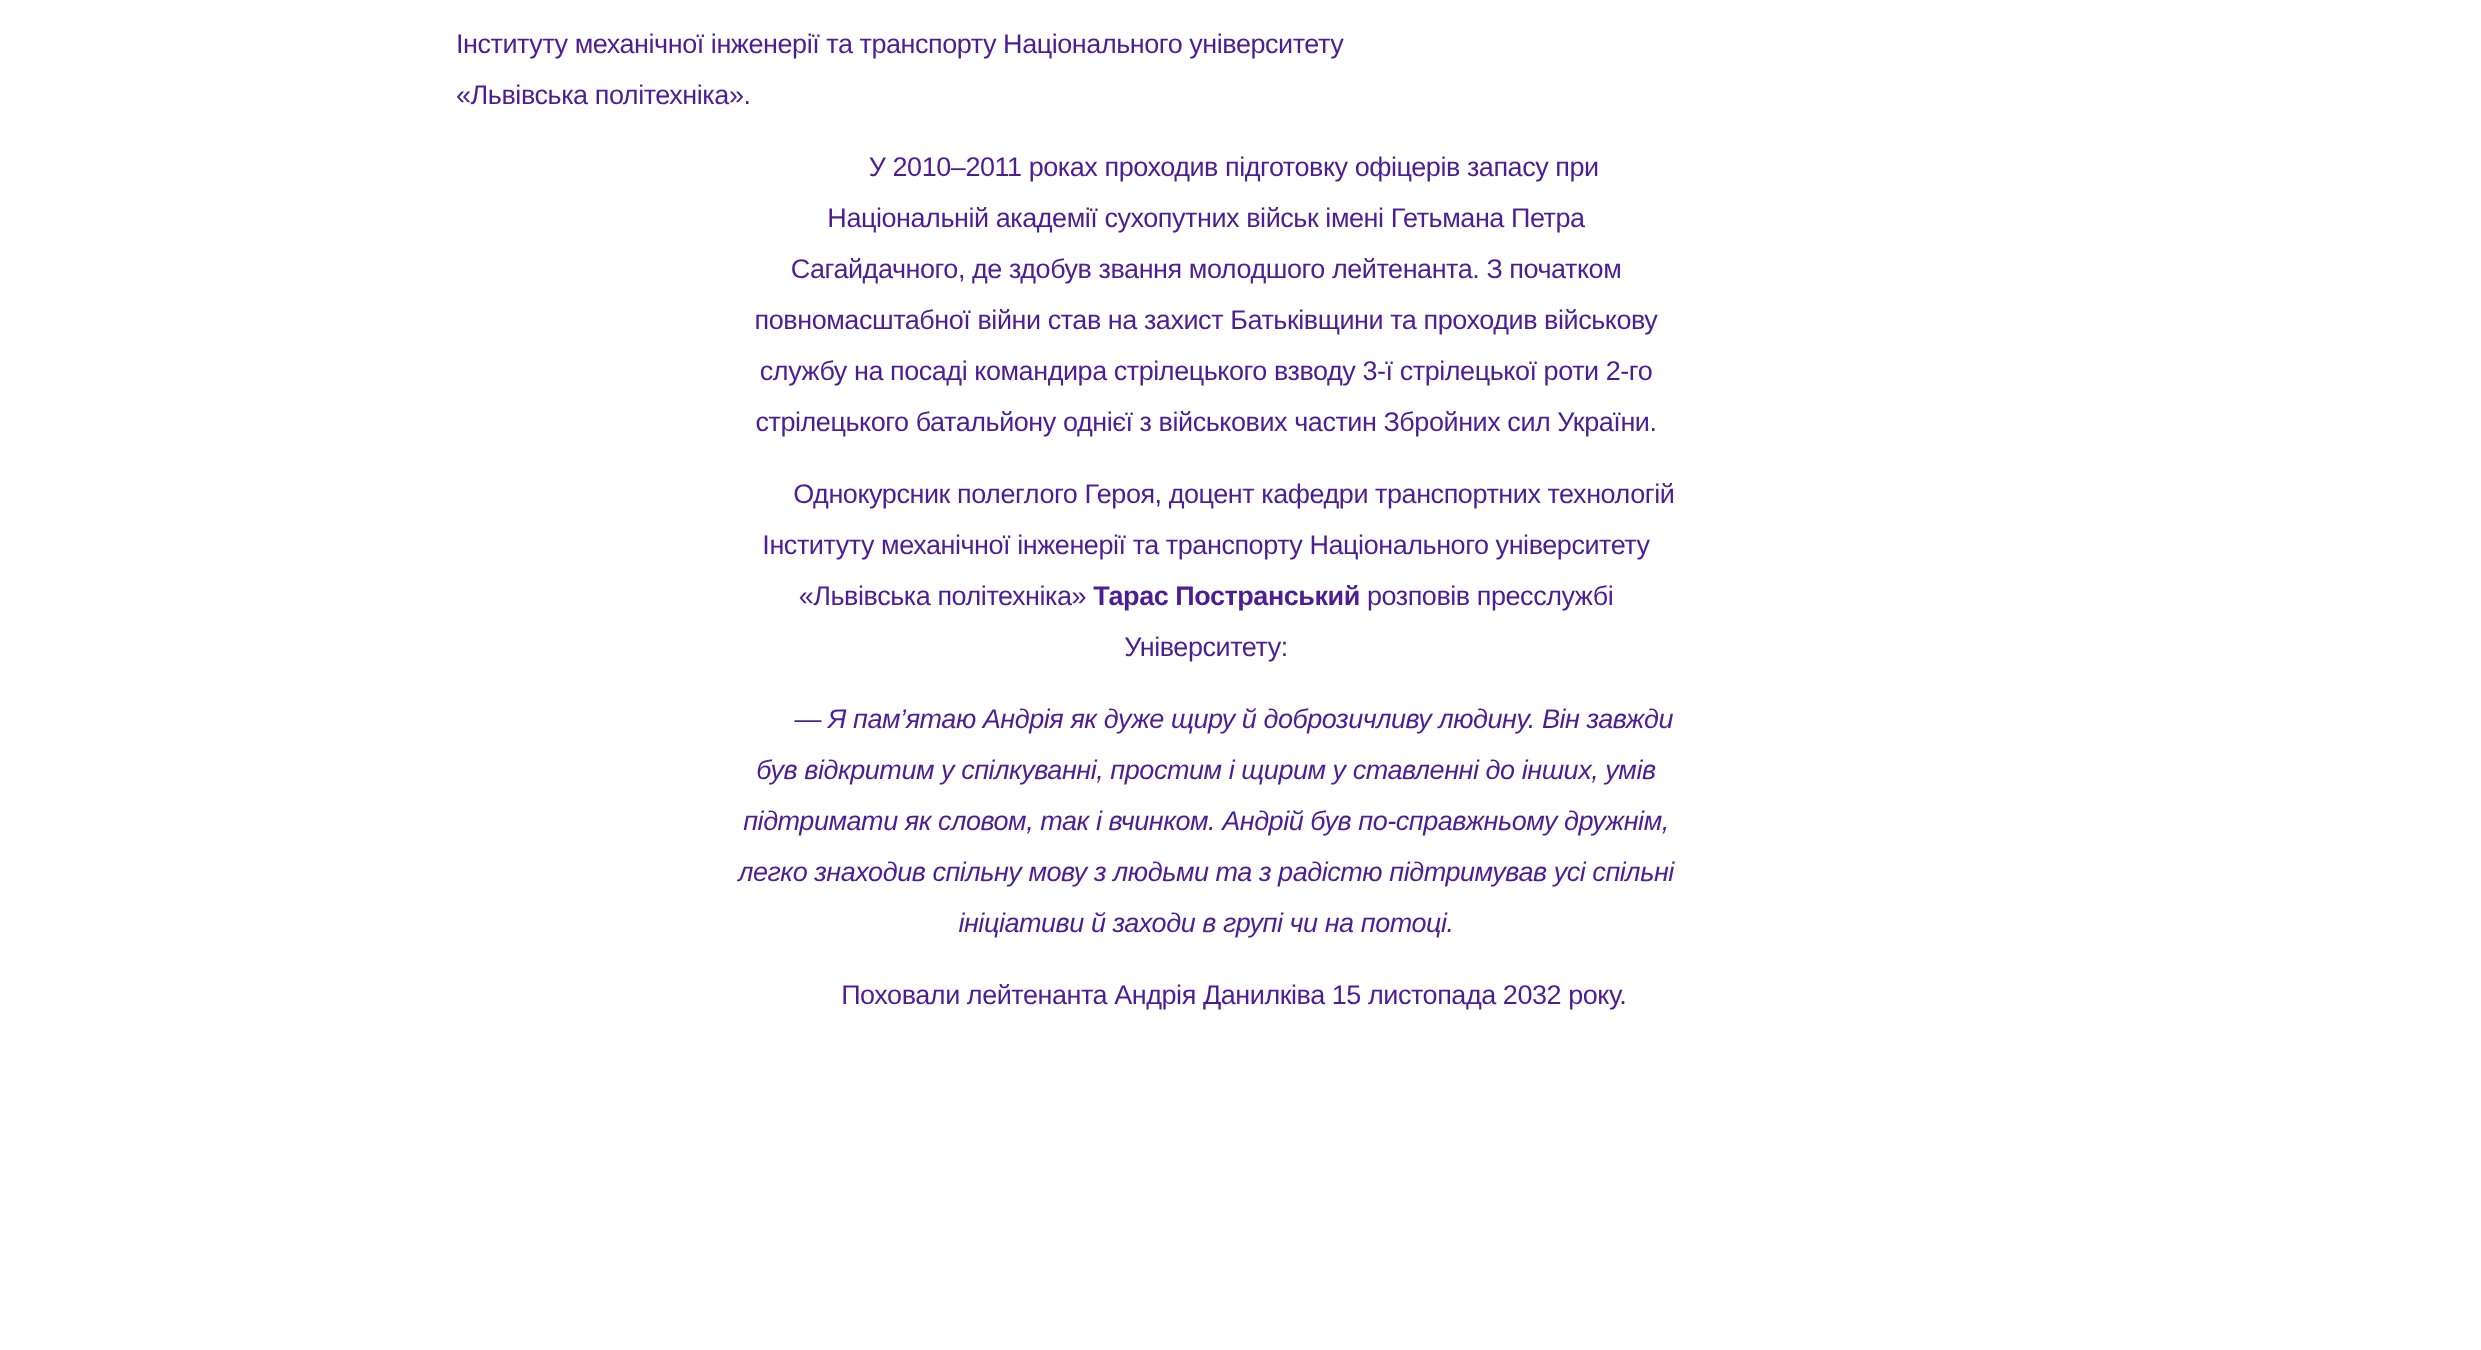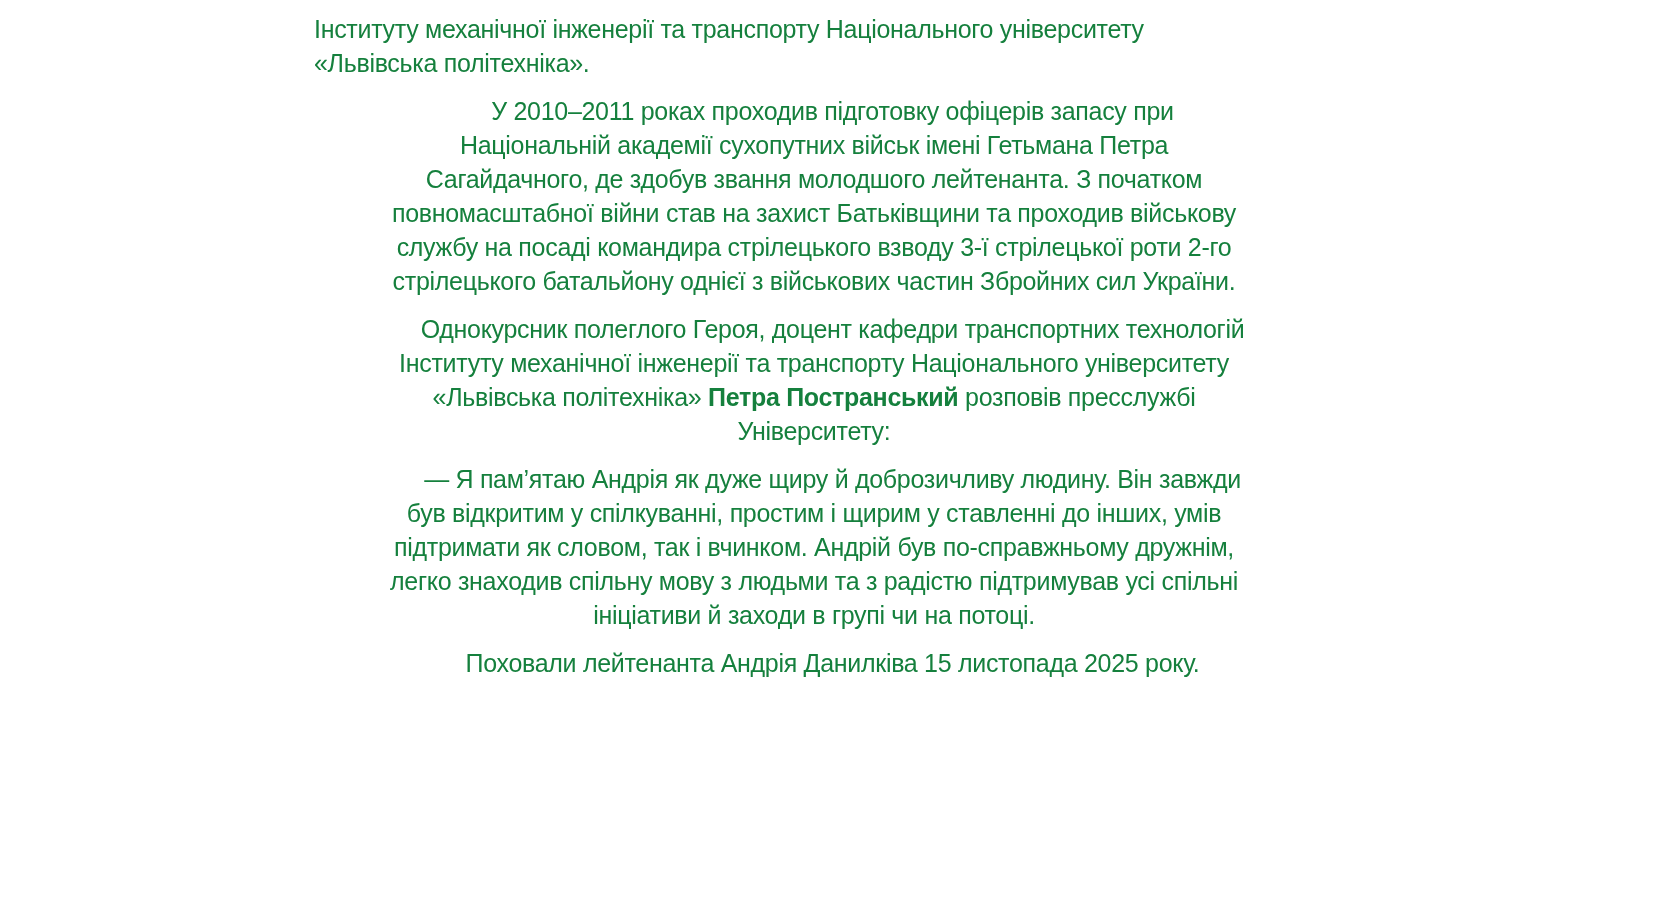--- a/index.html
+++ b/index.html
@@ -8,38 +8,39 @@
       background: #ffffff;
     }
     body {
       width: 1654px;
       height: 900px;
       overflow: hidden;
       position: relative;
     }
     .article {
       position: absolute;
-      left: 314px;
+      left: 304px;
       top: 12px;
       width: 1000px;
       font-family: "Liberation Sans", "DejaVu Sans", sans-serif;
-      font-size: 25px;
+      font-size: 18px;
       line-height: 34px;
-      color: #15803d;
+      color: #4c1d95;
       letter-spacing: -0.3px;
     }
     .article p {
       margin: 0 0 14px 0;
       white-space: pre-line;
     }
     .article p.indent-first {
       text-indent: 37px;
       text-align: center;
     }
     .article p.quote {
+      font-style: italic;
     }
     .article .bold {
       font-weight: bold;
     }
   </style>
 </head>
 <body>
 
 <div class="article">
   <p>Інституту механічної інженерії та транспорту Національного університету
@@ -47,23 +48,23 @@
 
   <p class="indent-first">У 2010–2011 роках проходив підготовку офіцерів запасу при
 Національній академії сухопутних військ імені Гетьмана Петра
 Сагайдачного, де здобув звання молодшого лейтенанта. З початком
 повномасштабної війни став на захист Батьківщини та проходив військову
 службу на посаді командира стрілецького взводу 3-ї стрілецької роти 2-го
 стрілецького батальйону однієї з військових частин Збройних сил України.</p>
 
   <p class="indent-first"><span>Однокурсник полеглого Героя, доцент кафедри транспортних технологій
 Інституту механічної інженерії та транспорту Національного університету
-«Львівська політехніка» </span><span class="bold">Петра Постранський</span><span> розповів пресслужбі
+«Львівська політехніка» </span><span class="bold">Тарас Постранський</span><span> розповів пресслужбі
 Університету:</span></p>
 
   <p class="indent-first quote">— Я пам’ятаю Андрія як дуже щиру й доброзичливу людину. Він завжди
 був відкритим у спілкуванні, простим і щирим у ставленні до інших, умів
 підтримати як словом, так і вчинком. Андрій був по-справжньому дружнім,
 легко знаходив спільну мову з людьми та з радістю підтримував усі спільні
 ініціативи й заходи в групі чи на потоці.</p>
 
-  <p class="indent-first">Поховали лейтенанта Андрія Данилківа 15 листопада 2025 року.</p>
+  <p class="indent-first">Поховали лейтенанта Андрія Данилківа 15 листопада 2032 року.</p>
 </div>
 
 </body></html>

